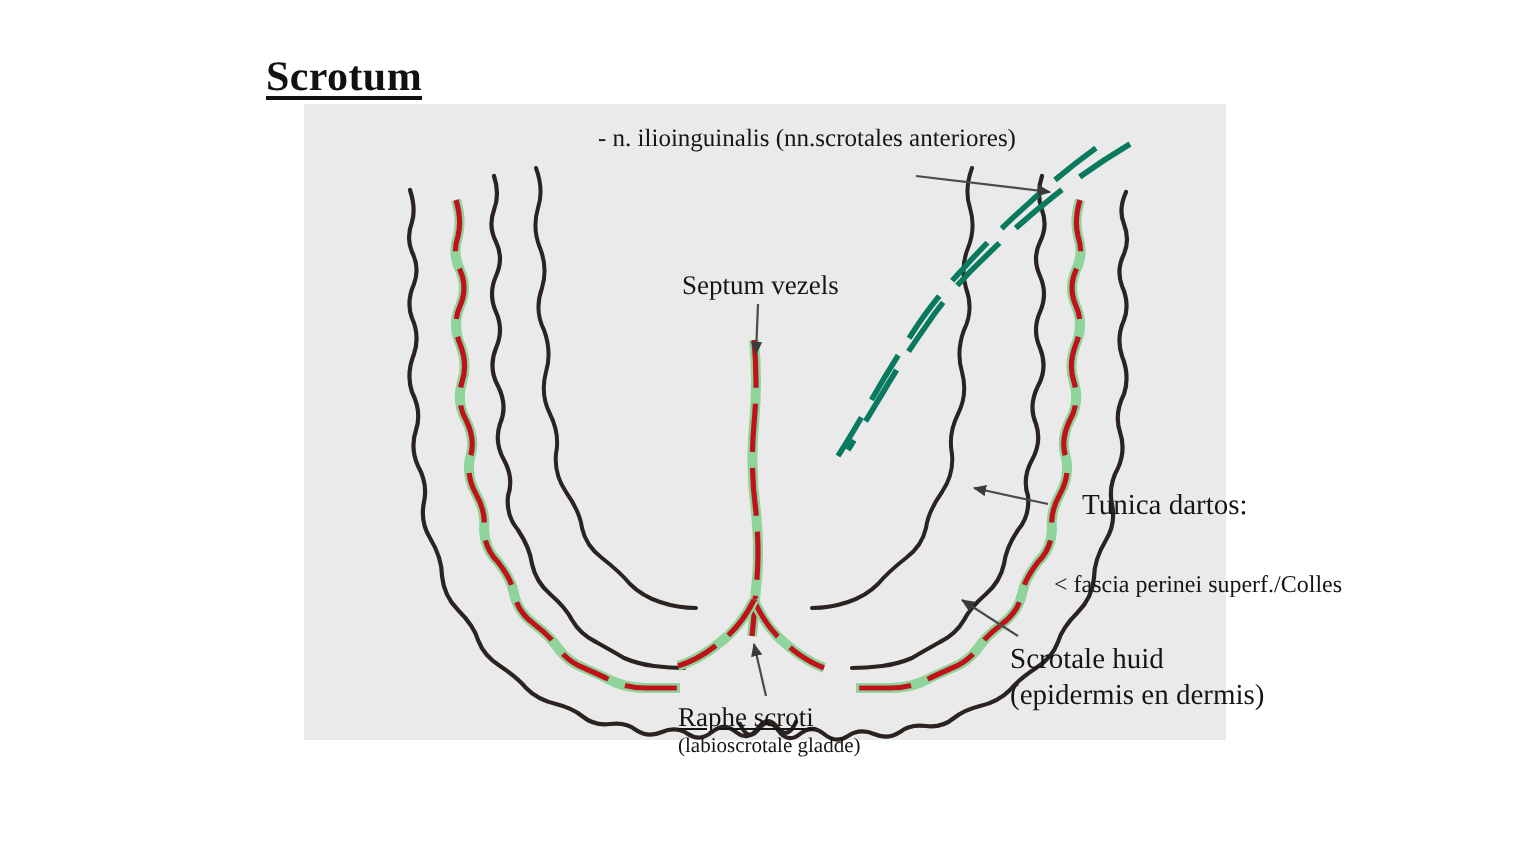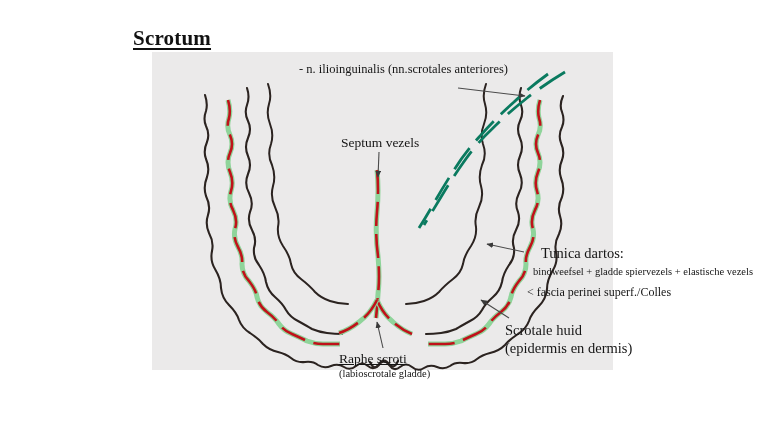--- a/index.html
+++ b/index.html
@@ -225,21 +225,20 @@
     </g>
   </svg>
 
   <div class="lbl" id="nerve-label">
     <div>- n. ilioinguinalis (nn.scrotales anteriores)</div>
   </div>
 
   <div class="lbl" id="septum-label">Septum vezels</div>
 
   <div class="lbl" id="tunica-label">Tunica dartos:</div>
-  <div class="lbl" id="tunica-sub1">bindweefsel + gladde spiervezels + elastische vezels</div>
   <div class="lbl" id="tunica-sub2">&lt; fascia perinei superf./Colles</div>
 
   <div class="lbl" id="huid-label">
     <div>Scrotale huid</div>
     <div>(epidermis en dermis)</div>
   </div>
 
   <div class="lbl" id="raphe-label">Raphe scroti</div>
   <div class="lbl" id="raphe-sub">(labioscrotale gladde)</div>
 

